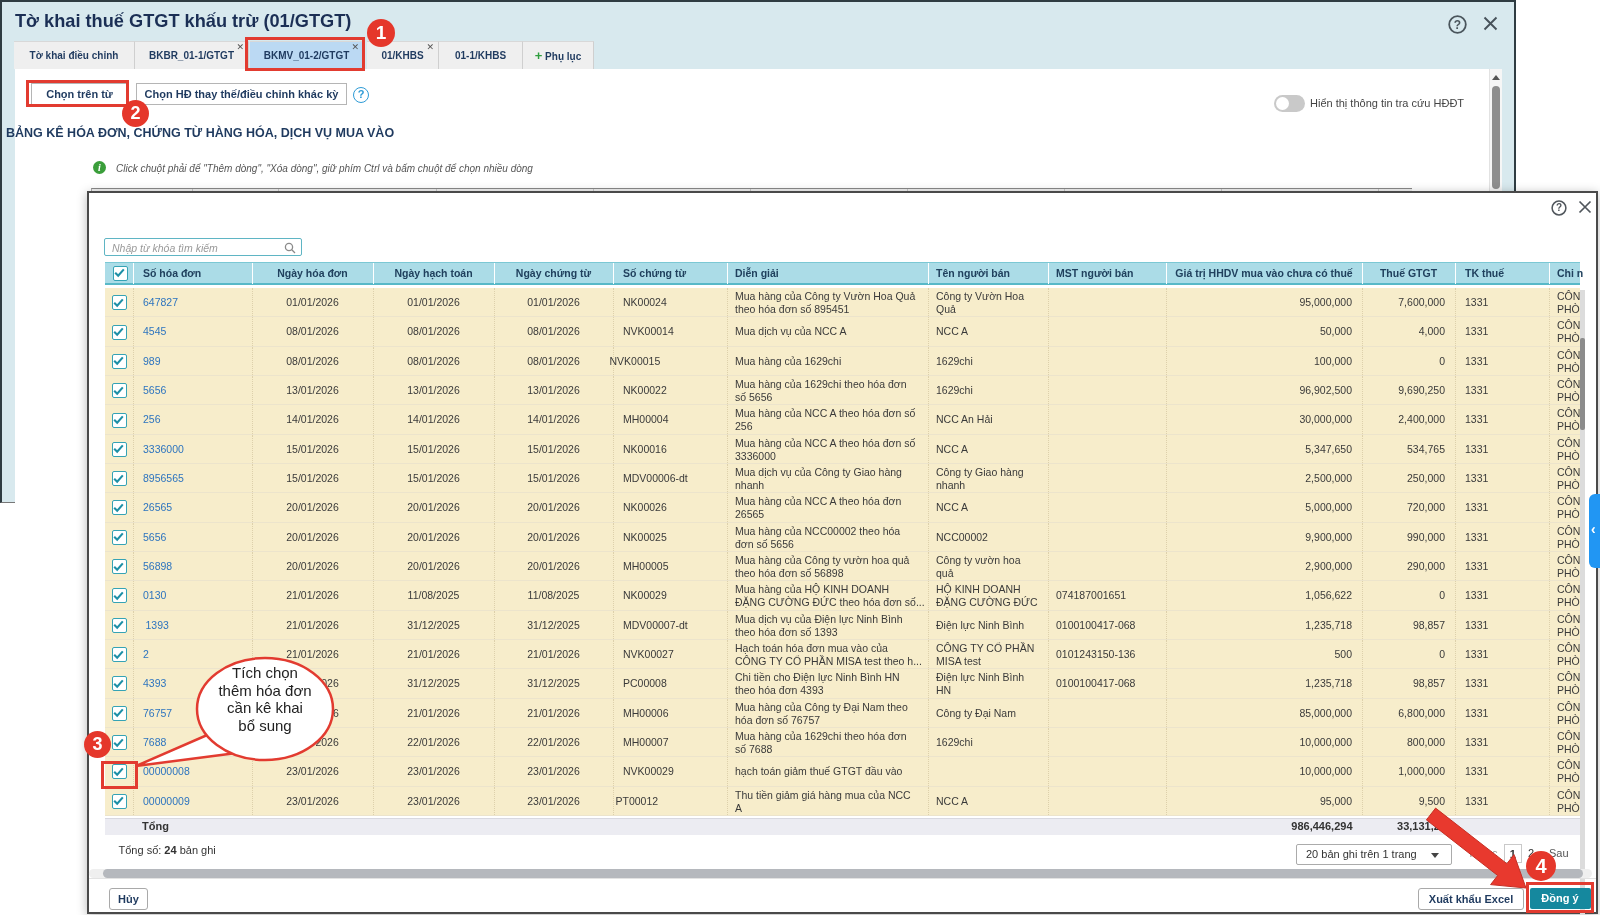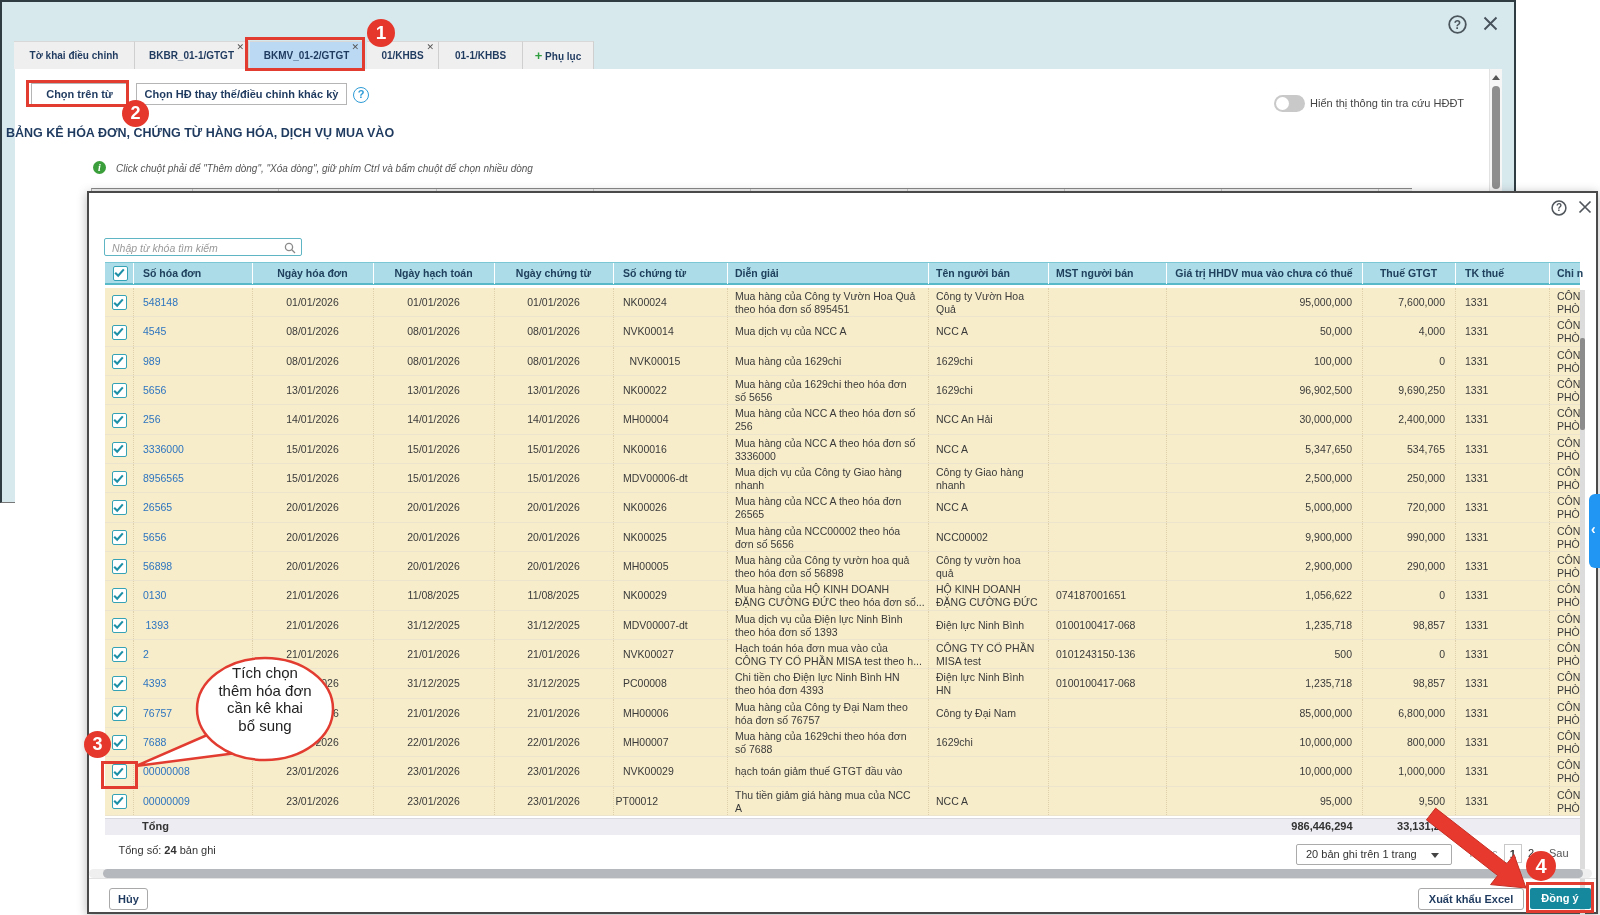--- a/index.html
+++ b/index.html
@@ -51,20 +51,21 @@
 #hsb i{position:absolute;left:14.5px;top:0px;width:1480px;height:9px;background:#b5b8bd;border-radius:5px}
 #fsep{position:absolute;left:0;top:685px;width:1507px;height:1px;background:#e2e2e2}
 .fbtn{position:absolute;top:695px;height:22px;background:#fff;border:1px solid #a9a9a9;border-radius:3px;color:#1f3a5f;font-size:11px;font-weight:bold;text-align:center;line-height:20px}
 #okbtn{position:absolute;left:1441px;top:695px;width:61px;height:21px;background:#15889e;color:#fff;font-size:11px;font-weight:bold;text-align:center;line-height:21px;border-radius:2px}
 svg.ov{position:absolute;left:0;top:0;width:1600px;height:915px;pointer-events:none}
 #bluetab{position:absolute;left:1589px;top:494px;width:11px;height:74px;background:#2196f3;border-radius:6px 0 0 6px;color:#fff}
 #bluetab:after{content:"‹";position:absolute;left:2px;top:27px;font-size:14px;font-weight:bold}
 </style></head>
 <body>
 <div id="win">
+  <div id="title">Tờ khai thuế GTGT khấu trừ (01/GTGT)</div>
   <svg style="position:absolute;left:1446px;top:12.5px" width="19" height="19" viewBox="0 0 19 19">
       <circle cx="9.5" cy="9.5" r="8.3" fill="none" stroke="#4a555c" stroke-width="1.8"></circle>
       <text x="9.5" y="13.6" text-anchor="middle" font-size="12" font-weight="bold" fill="#4a555c" font-family="Liberation Sans">?</text>
     </svg>
     <svg style="position:absolute;left:1481px;top:14px" width="15" height="15" viewBox="0 0 15 15">
       <path d="M1.5 1.5 L13.5 13.5 M13.5 1.5 L1.5 13.5" stroke="#47525a" stroke-width="1.9" fill="none"></path>
     </svg>
   <div id="tabs">
     <div class="tab" style="left:0;width:121px">Tờ khai điều chỉnh</div>
     <div class="tab" style="left:121px;width:114px">BKBR_01-1/GTGT<span class="x">✕</span></div>
@@ -160,21 +161,21 @@
           <i class="vs" style="left:943.5px"></i>
           <i class="vs" style="left:1061.5px"></i>
           <i class="vs" style="left:1257.5px"></i>
           <i class="vs" style="left:1350.5px"></i>
           <i class="vs" style="left:1444.5px"></i>
           <div class="cb" style="left:7.5px;top:7.2px">
             <svg width="15" height="15" viewBox="0 0 15 15">
               <path d="M3.2 7.8 L6.2 10.8 L11.8 4.4" stroke="#1d8fa6" stroke-width="2.1" fill="none"></path>
             </svg>
           </div>
-          <div class="c link" style="left:38.5px;width:107px;line-height:29.33px">548148</div>
+          <div class="c link" style="left:38.5px;width:107px;line-height:29.33px">647827</div>
           <div class="c ctr" style="left:147.5px;width:121px;line-height:29.33px">01/01/2026</div>
           <div class="c ctr" style="left:268.5px;width:121px;line-height:29.33px">01/01/2026</div>
           <div class="c ctr" style="left:389.5px;width:119px;line-height:29.33px">01/01/2026</div>
           <div class="c" style="left:518.5px;width:102px;line-height:29.33px">NK00024</div>
           <div class="c two" style="left:630.5px;width:191px">
             <span>Mua hàng của Công ty Vườn Hoa Quả</span>
             <span>theo hóa đơn số 895451</span>
           </div>
           <div class="c two" style="left:831.5px;width:110px">
             <span>Công ty Vườn Hoa</span>
@@ -236,21 +237,21 @@
           <i class="vs" style="left:1444.5px"></i>
           <div class="cb" style="left:7.5px;top:7.2px">
             <svg width="15" height="15" viewBox="0 0 15 15">
               <path d="M3.2 7.8 L6.2 10.8 L11.8 4.4" stroke="#1d8fa6" stroke-width="2.1" fill="none"></path>
             </svg>
           </div>
           <div class="c link" style="left:38.5px;width:107px;line-height:29.33px">989</div>
           <div class="c ctr" style="left:147.5px;width:121px;line-height:29.33px">08/01/2026</div>
           <div class="c ctr" style="left:268.5px;width:121px;line-height:29.33px">08/01/2026</div>
           <div class="c ctr" style="left:389.5px;width:119px;line-height:29.33px">08/01/2026</div>
-          <div class="c" style="left:525px;width:102px;line-height:29.33px">NVK00015</div>
+          <div class="c" style="left:505px;width:102px;line-height:29.33px">NVK00015</div>
           <div class="c" style="left:630.5px;width:191px;line-height:29.33px">Mua hàng của 1629chi</div>
           <div class="c" style="left:831.5px;width:110px;line-height:29.33px">1629chi</div>
           <div class="c rt" style="left:1061.5px;width:186px;line-height:29.33px">100,000</div>
           <div class="c rt" style="left:1257.5px;width:83px;line-height:29.33px">0</div>
           <div class="c" style="left:1360.5px;width:82px;line-height:29.33px">1331</div>
           <div class="c two" style="left:1452.5px;width:23px">
             <span>CÔNG</span>
             <span>PHÒNG</span>
           </div>
         </div>

